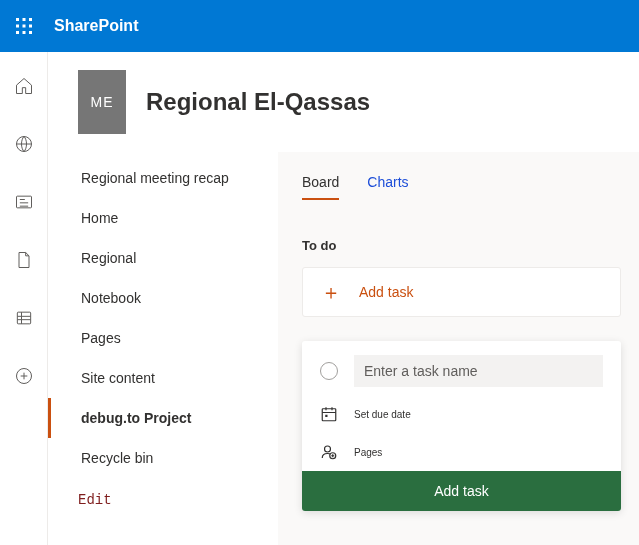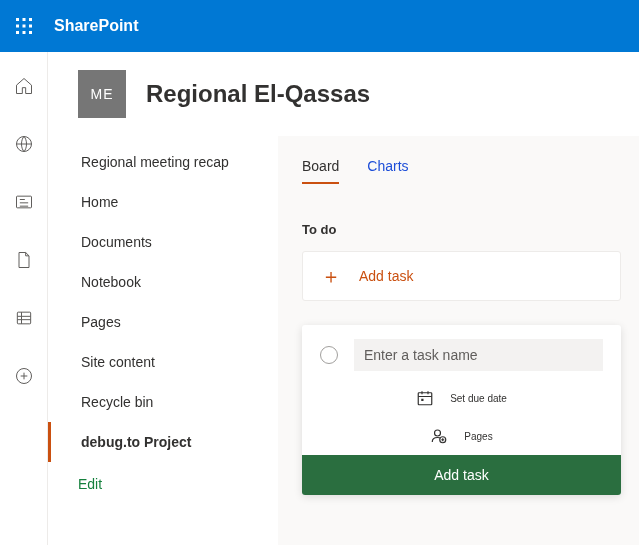--- a/index.html
+++ b/index.html
@@ -12,46 +12,46 @@
   
   .shell { display: flex; height: calc(545px - 48px); }
   
   .rail { width: 48px; background: #fff; border-right: 1px solid #edebe9; display: flex; flex-direction: column; align-items: center; padding-top: 18px; gap: 26px; }
   .rail-btn { width: 32px; height: 32px; display: flex; align-items: center; justify-content: center; border-radius: 4px; cursor: pointer; color: #605e5c; }
   .rail-btn svg { width: 20px; height: 20px; stroke: currentColor; fill: none; stroke-width: 1.2; }
   
   .content { flex: 1; display: flex; flex-direction: column; }
   
   .site-header { display: flex; align-items: center; padding: 18px 0 18px 30px; gap: 20px; }
-  .site-logo { width: 48px; height: 48px; background: #767676; color: #fff; display: flex; align-items: center; justify-content: center; font-size: 14px; font-weight: 400; letter-spacing: 1px; }
+  .site-logo { width: 48px; height: 64px; background: #767676; color: #fff; display: flex; align-items: center; justify-content: center; font-size: 14px; font-weight: 400; letter-spacing: 1px; }
   .site-title { font-size: 24px; font-weight: 600; }
   
   .workspace { flex: 1; display: flex; }
   
   .left-nav { width: 230px; padding-top: 6px; }
   .nav-item { display: block; padding: 12px 8px 12px 30px; font-size: 14px; color: #323130; cursor: pointer; border-left: 3px solid transparent; }
   .nav-item.selected { font-weight: 600; border-left-color: #ca5010; background: #fff; }
-  .nav-edit { display: block; padding: 14px 8px 12px 30px; font-size: 14px; color: #15803d; cursor: pointer; }
+  .nav-edit { display: block; padding: 14px 8px 12px 30px; font-size: 14px; color: #7f1d1d; cursor: pointer; font-family: Liberation Mono, monospace; }
   
   .main { flex: 1; background: #faf9f8; padding: 12px 18px 0 18px; display: flex; flex-direction: column; }
   
   .tabs { display: flex; gap: 28px; padding-left: 6px; }
   .tab { padding: 10px 0 8px 0; font-size: 14px; color: #1d4ed8; cursor: pointer; border-bottom: 2px solid transparent; }
   .tab.active { color: #323130; border-bottom-color: #ca5010; font-weight: 400; }
   
   .bucket { margin-top: 38px; padding-left: 6px; }
   .bucket-title { font-size: 13px; font-weight: 600; margin-bottom: 14px; }
   
   .card { background: #fff; border: 1px solid #edebe9; border-radius: 3px; margin-bottom: 24px; }
   .add-task-card { display: flex; align-items: center; gap: 18px; padding: 14px 18px; cursor: pointer; }
   .plus-icon { color: #ca5010; font-size: 20px; font-weight: 300; line-height: 1; }
   .add-task-label { color: #ca5010; font-size: 14px; }
   
   .new-task-card { box-shadow: 0 2px 8px rgba(0,0,0,0.12); border: none; overflow: hidden; }
-  .nt-row { display: flex; align-items: center; gap: 16px; padding: 10px 18px; justify-content: center; }
+  .nt-row { display: flex; align-items: center; gap: 16px; padding: 10px 18px; }
   .nt-row:first-child { padding-top: 14px; padding-bottom: 8px; }
   .circle { width: 18px; height: 18px; border: 1.5px solid #a19f9d; border-radius: 50%; flex-shrink: 0; }
   .task-input { flex: 1; border: none; background: #f3f2f1; padding: 8px 10px; font-size: 14px; font-family: inherit; outline: none; color: #323130; }
   .task-input::placeholder { color: #605e5c; }
   .nt-icon { width: 18px; height: 18px; flex-shrink: 0; color: #323130; }
   .nt-icon svg { width: 18px; height: 18px; }
   .nt-label { font-size: 10px; color: #323130; }
   .submit-btn { background: #2a6e3f; color: #fff; text-align: center; padding: 12px 0; font-size: 14px; cursor: pointer; border: none; width: 100%; }
 </style>
 </head>
@@ -115,26 +115,26 @@
   <div class="content">
     <div class="site-header">
       <div class="site-logo">ME</div>
       <div class="site-title">Regional El-Qassas</div>
     </div>
 
     <div class="workspace">
       <nav class="left-nav">
         <a class="nav-item">Regional meeting recap</a>
         <a class="nav-item">Home</a>
-        <a class="nav-item">Documents</a>
+        <a class="nav-item">Regional</a>
         <a class="nav-item">Notebook</a>
         <a class="nav-item">Pages</a>
         <a class="nav-item">Site content</a>
+        <a class="nav-item selected">debug.to Project</a>
         <a class="nav-item">Recycle bin</a>
-        <a class="nav-item selected">debug.to Project</a>
         <a class="nav-edit">Edit</a>
       </nav>
 
       <div class="main">
         <div class="tabs">
           <div class="tab active">Board</div>
           <div class="tab">Charts</div>
         </div>
 
         <div class="bucket">

